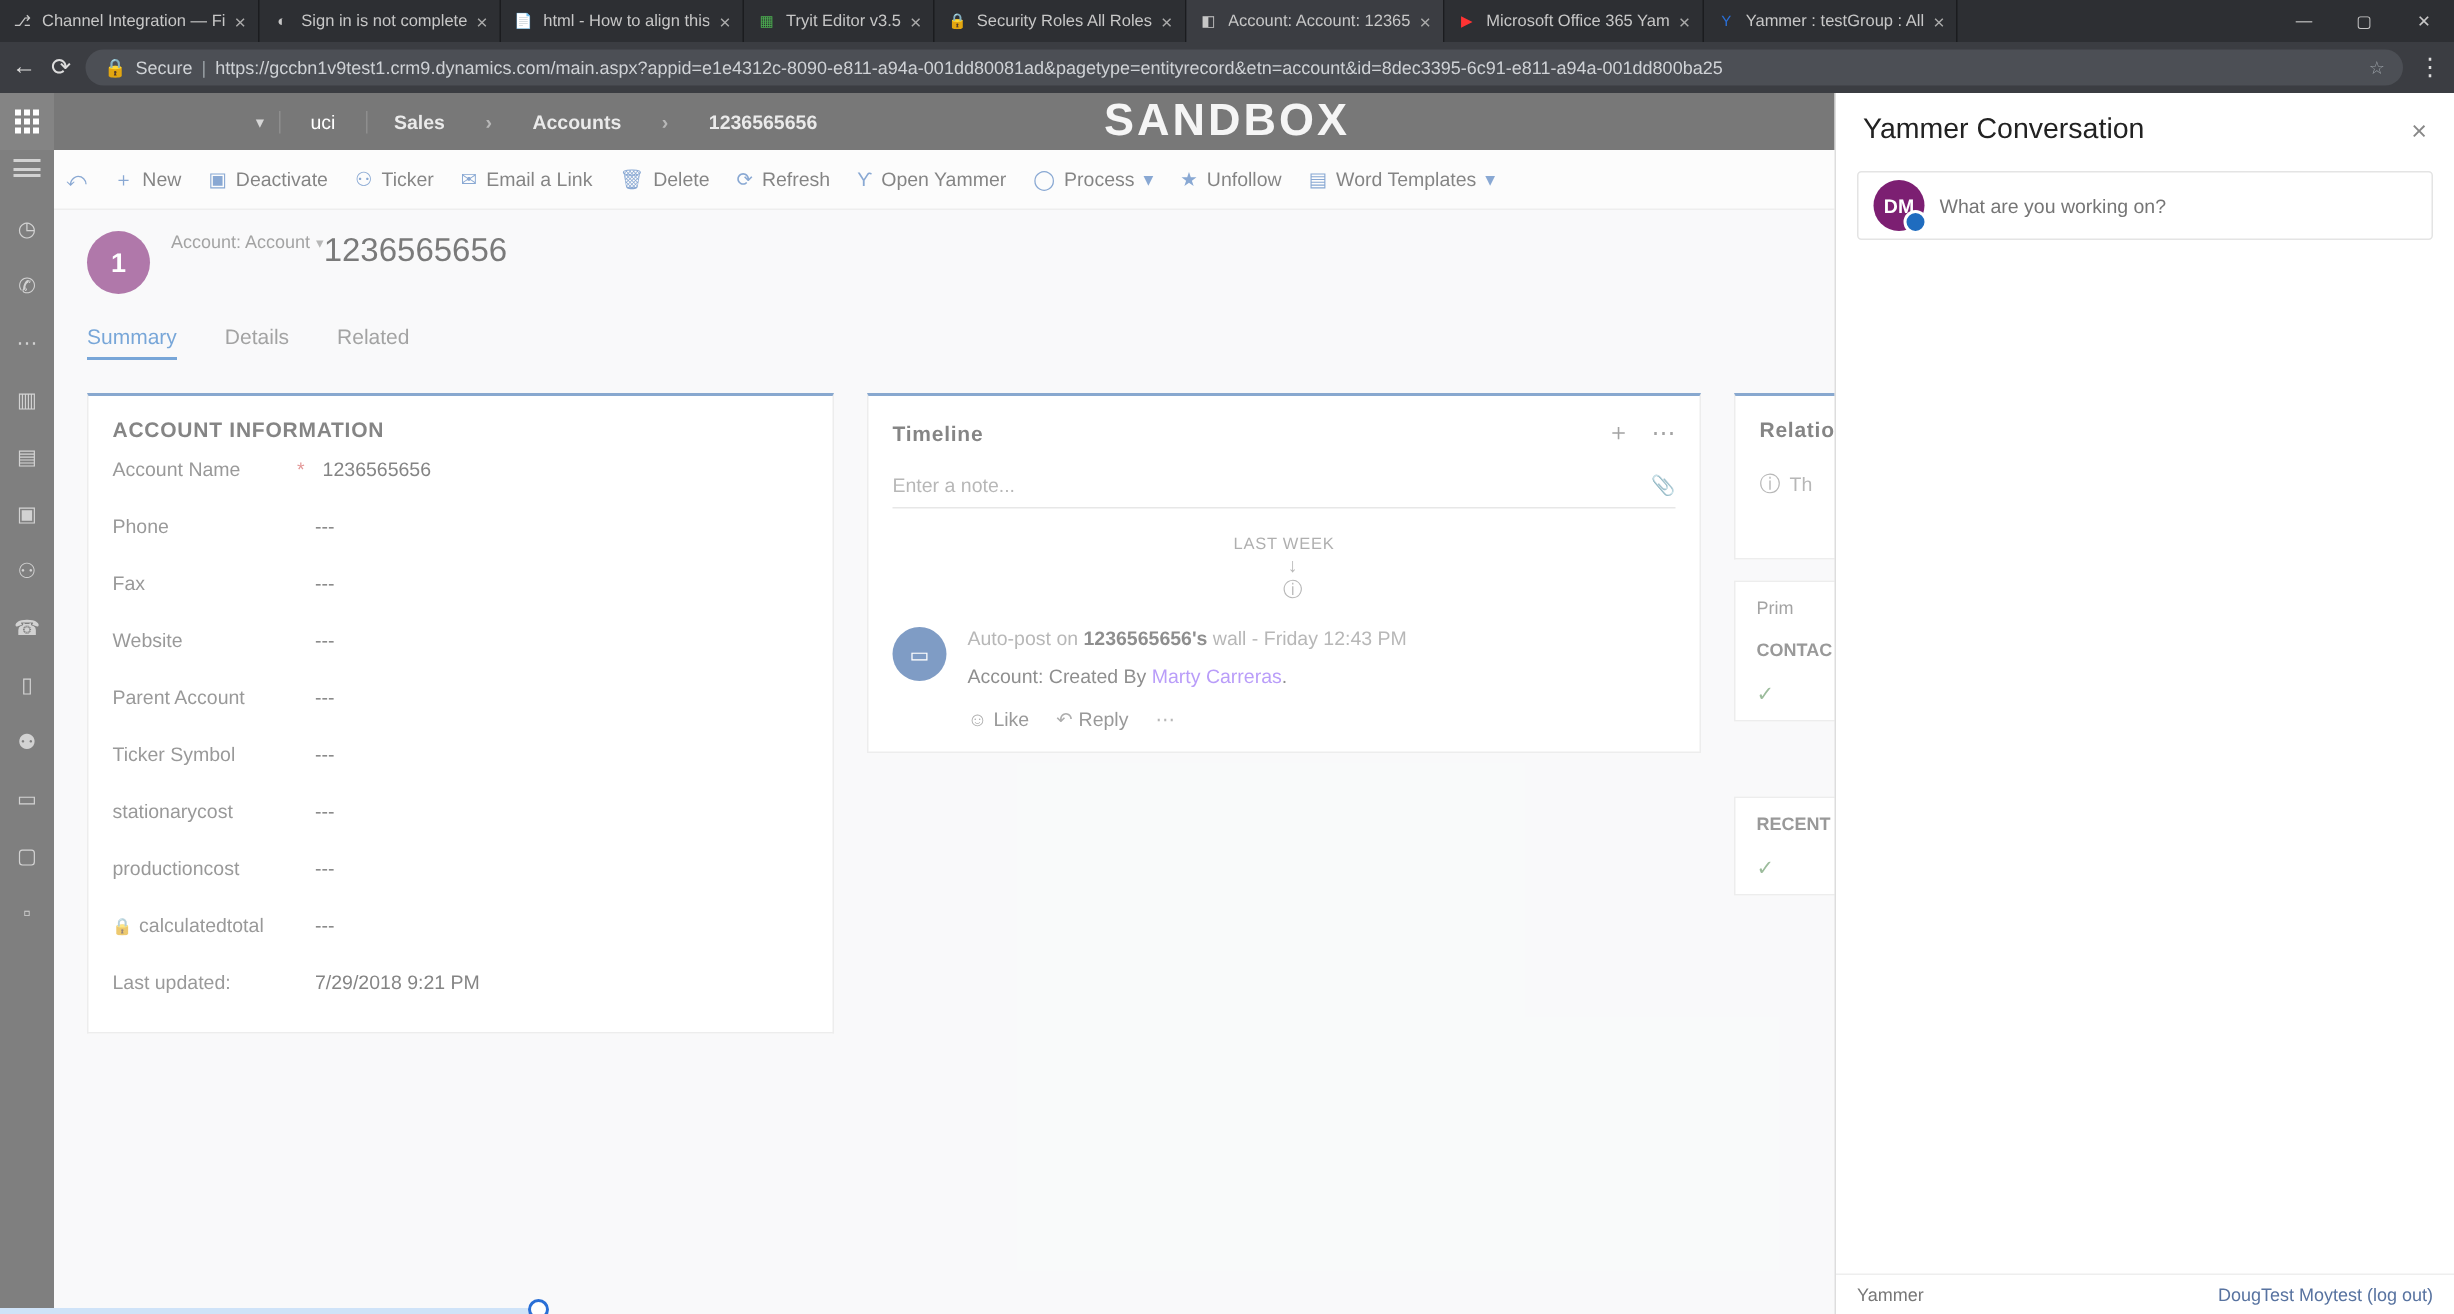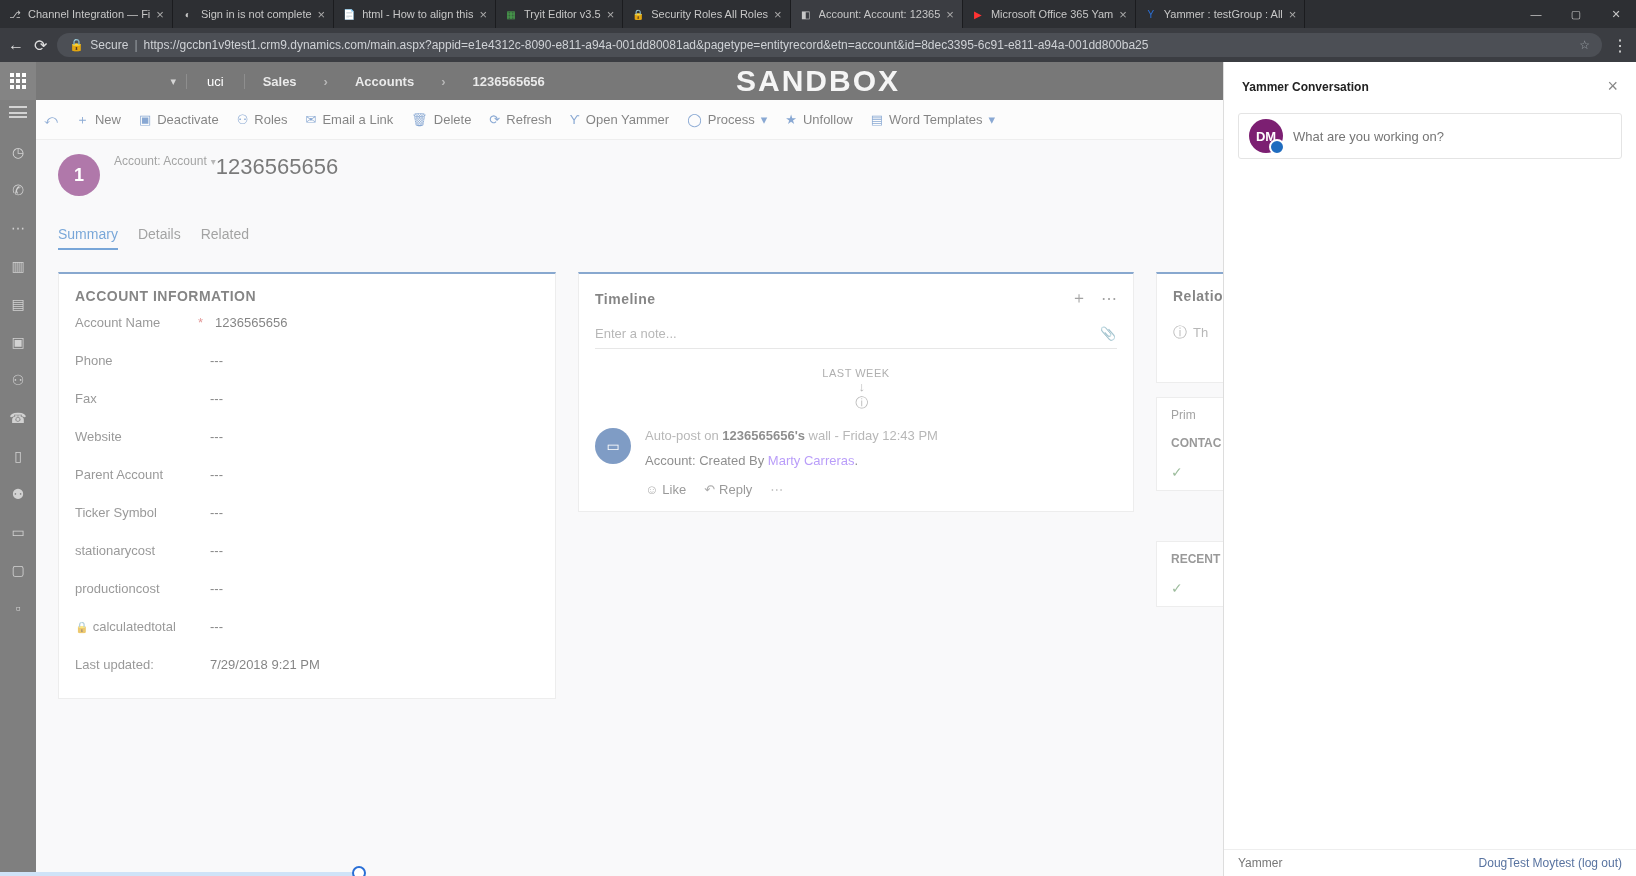--- a/index.html
+++ b/index.html
@@ -50,21 +50,21 @@
   .rec-avatar { width: 42px; height: 42px; border-radius: 50%; background: #7c1f72; color: #fff; display: flex; align-items: center; justify-content: center; font-weight: 600; font-size: 18px; }
   .rec-title-block { display: flex; flex-direction: row; }
   .rec-sup { font-size: 12px; color: #666; }
   .rec-sup .chev { font-size: 10px; color: #888; margin-left: 4px; }
   .rec-title { font-size: 22px; color: #222; font-weight: 400; }
   .header-stats { margin-left: auto; display: flex; gap: 140px; padding-right: 20px; }
   .stat { text-align: left; }
   .stat .lbl { font-size: 12px; color: #666; }
   .stat .val { font-size: 14px; color: #666; margin-top: 14px; }
   
-  .tabs { margin-top: 28px; display: flex; gap: 20px; border-bottom: 0; }
+  .tabs { margin-top: 18px; display: flex; gap: 32px; border-bottom: 0; }
   .tab { font-size: 14px; color: #666; padding-bottom: 6px; }
   .tab.active { color: #1f6cbf; border-bottom: 2px solid #1f6cbf; }
   
   .cols { display: flex; gap: 22px; margin-top: 22px; align-items: flex-start; }
   
   .card { background: #fff; border: 1px solid #e2e2e2; border-top: 2px solid #3a6fb0; padding: 14px 16px; }
   .card h3 { font-size: 14px; font-weight: 700; color: #353535; letter-spacing: .5px; }
   
   .acct-card { width: 498px; }
   .field-row { display: flex; align-items: center; height: 38px; border-bottom: 1px solid transparent; font-size: 13px; }
@@ -96,21 +96,21 @@
   .side-card { width: 260px; border-top: 2px solid #3a6fb0; background:#fff; border:1px solid #e2e2e2; padding: 10px 14px; margin-top: 14px; font-size:13px; color:#444; }
   .side-card h4 { font-size:12px; color:#555; font-weight:600; }
   .check { color:#5a8f5a; font-size:14px; }
   
   
   .dim { position: absolute; top:0; left:0; right: 413px; bottom:0; background: rgba(255,255,255,0.4); z-index:4; }
   
   
   .yammer-panel { position:absolute; top:0; right:0; bottom:0; width: 413px; background: #fff; border-left:1px solid #ddd; z-index:5; display:flex; flex-direction:column; }
   .yammer-panel .yam-head { display:flex; align-items:center; padding: 14px 18px 10px; }
-  .yammer-panel .yam-head h2 { font-size:12px; font-weight:700; color:#222; }
+  .yammer-panel .yam-head h2 { font-size:19px; font-weight:400; color:#222; }
   .yammer-panel .yam-head .close { margin-left:auto; color:#888; font-size:18px; }
   .yam-compose { margin: 6px 14px; border:1px solid #e4e4e4; border-radius:3px; height: 46px; display:flex; align-items:center; padding: 0 10px; gap:10px; }
   .yam-avatar { width:34px; height:34px; border-radius:50%; background:#7c1f72; color:#fff; display:flex; align-items:center; justify-content:center; font-weight:600; font-size:13px; position:relative; }
   .yam-avatar::after { content:""; position:absolute; right:-2px; bottom:-2px; width:12px; height:12px; background:#1f6cbf; border-radius:50%; border:2px solid #fff; }
   .yam-compose input { border:none; outline:none; font-size:13px; color:#666; flex:1; }
   .yam-empty { margin: 10px 14px; border:1px solid #eee; padding: 10px; text-align:center; font-size:12.5px; color:#555; }
   .yam-foot { margin-top:auto; border-top:1px solid #eee; padding: 6px 14px; font-size:12px; color:#777; display:flex; }
   .yam-foot .r { margin-left:auto; color:#5873a0; }
   
   
@@ -235,21 +235,21 @@
     <span class="cmd">
         <span class="ic">＋</span>
         <span>New</span>
       </span>
     <span class="cmd">
         <span class="ic">▣</span>
         <span>Deactivate</span>
       </span>
     <span class="cmd">
         <span class="ic">⚇</span>
-        <span>Roles</span>
+        <span>Ticker</span>
       </span>
     <span class="cmd">
         <span class="ic">✉</span>
         <span>Email a Link</span>
       </span>
     <span class="cmd">
         <span class="ic">🗑</span>
         <span>Delete</span>
       </span>
     <span class="cmd">

